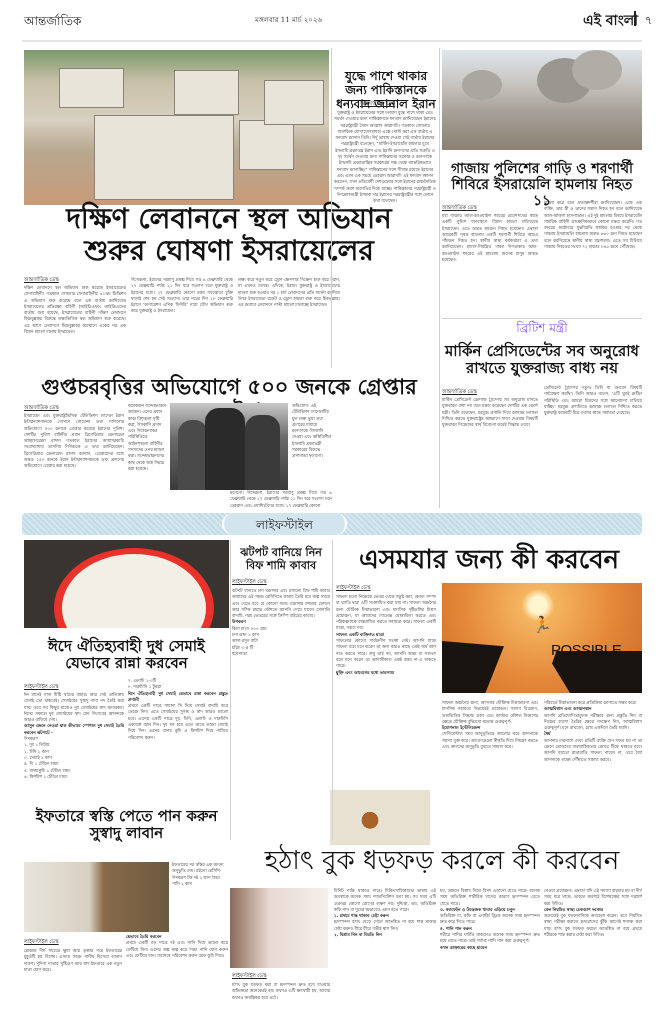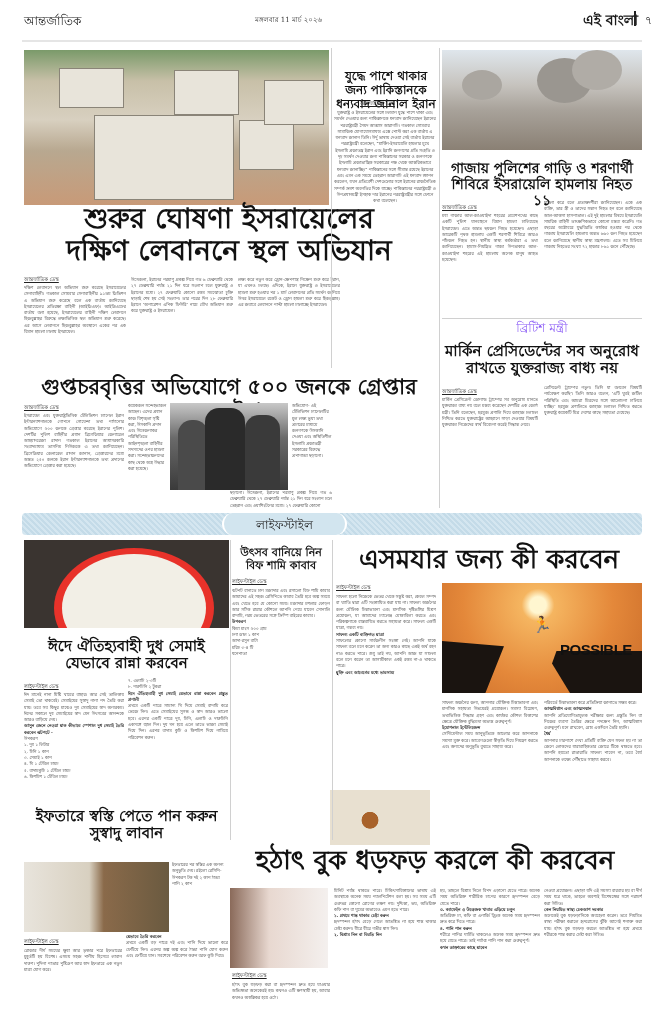--- a/index.html
+++ b/index.html
@@ -26,39 +26,39 @@
   .img-arrest .person { position:absolute; bottom:0; background:#2a2a2a; border-radius:14px 14px 0 0; }
   .img-milk { left: 24px; top: 540px; width: 205px; height: 88px; background:#3a3430; }
   .img-milk .bowl { position:absolute; left:30px; top:8px; width:160px; height:120px; border-radius:50%; background:#e8322a; }
   .img-milk .bowl-in { position:absolute; left:38px; top:14px; width:144px; height:108px; border-radius:50%; background:#f2efe6; }
   .img-kebab { left: 330px; top: 790px; width: 100px; height: 55px;
     background: radial-gradient(circle at 40% 55%,#a8622a 0 12%,#e8e0d0 13% 100%); }
   .img-possible { left: 442px; top: 583px; width: 200px; height: 110px;
     background: radial-gradient(circle at 48% 20%,#fff6d0 0 6%,#f5b560 12%,#e4883a 55%,#c86a28 100%); }
   .cliff-l { position:absolute; left:0; bottom:0; width:62px; height:52px; background:#1a1410; clip-path: polygon(0 0,100% 10%,90% 40%,70% 100%,0 100%); }
   .cliff-r { position:absolute; right:0; bottom:0; width:90px; height:42px; background:#1a1410; clip-path: polygon(5% 0,100% 0,100% 100%,20% 100%,0 30%); }
-  .possible-word { position:absolute; left:118px; top:58px; font-family:"Liberation Sans",sans-serif; font-weight:bold; font-size:15px; color:#111; letter-spacing:-0.5px; }
+  .possible-word { position:absolute; left:109px; top:58px; font-family:"Liberation Sans",sans-serif; font-weight:normal; font-size:15px; color:#111; letter-spacing:-0.5px; }
   .jumper { position:absolute; left:90px; top:32px; width:18px; height:18px; color:#111; font-size:16px; }
   .img-drink { left: 24px; top: 862px; width: 145px; height: 70px;
     background: linear-gradient(90deg,#e8e4dc 0%,#d8d0c0 45%,#8a6a4a 55%,#6a5a40 100%); }
   .img-chest { left: 230px; top: 888px; width: 98px; height: 80px;
     background: linear-gradient(90deg,#8a6a5a 0%,#e8d8d0 40%,#f4f0ee 100%); }
 
   .headline { position:absolute; font-family:"DejaVu Sans", sans-serif; color:#111; text-align:center; line-height:1.15; }
   .h-lebanon { left: 24px; top: 203px; width: 410px; font-size: 28px; font-weight: bold; }
   .h-pakistan { left: 334px; top: 52px; width: 104px; font-size: 12px; font-weight:bold;margin-top:18px; }
   .h-gaza { left: 442px; top: 160px; width: 200px; font-size: 14px; font-weight:bold; }
   .kicker-british { left: 442px; top: 322px; width: 200px; font-size: 12px; color:#8b5cf6; }
   .h-british { left: 442px; top: 343px; width: 200px; font-size: 15px; font-weight:bold; }
   .h-spy { left: 24px; top: 375px; width: 410px; font-size: 21px; font-weight:bold; }
   .h-kabab { left: 232px; top: 547px; width: 98px; font-size: 11px; font-weight:bold; }
   .h-success { left: 336px; top: 545px; width: 306px; font-size: 26px; font-weight:bold; }
   .h-shemai { left: 24px; top: 638px; width: 205px; font-size: 15px; font-weight:bold; }
   .h-iftar { left: 24px; top: 808px; width: 205px; font-size: 15px; font-weight:bold; }
-  .h-heart { left: 230px; top: 846px; width: 410px; font-size: 26px; font-weight:bold; }
+  .h-heart { left: 237px; top: 846px; width: 410px; font-size: 26px; font-weight:normal; }
 
   .byline { position:absolute; font-size:5px; text-decoration: underline; color:#222; font-family:"DejaVu Sans", sans-serif; }
 
   .col { position:absolute; font-size:4.2px; line-height:6.3px; color:#333; text-align: justify; overflow:hidden; font-family:"DejaVu Sans", sans-serif; }
   .col .t { display:block; }
   .col b { color:#111; }
 
   .banner { position:absolute; left:22px; top:513px; width:620px; height:22px;
     background: repeating-linear-gradient(45deg,#c4dbe8 0 2px,#d4e6f0 2px 4px); border-radius:4px; }
   .banner-pill { position:absolute; left:200px; top:0; width:125px; height:22px; background:#d2e5ef; border-radius: 12px; border-left:2px solid #fff; border-right:2px solid #fff; }
@@ -80,22 +80,22 @@
 <div class="topline"></div>
 
 <div class="img img-tanks">
   <div class="tank" style="left:70px;top:65px;width:140px;height:85px;"></div>
   <div class="tank" style="left:215px;top:70px;width:55px;height:50px;"></div>
   <div class="tank" style="left:35px;top:18px;width:65px;height:40px;"></div>
   <div class="tank" style="left:150px;top:20px;width:65px;height:45px;"></div>
   <div class="tank" style="left:240px;top:30px;width:60px;height:45px;"></div>
 </div>
 <div class="headline h-lebanon">
+  <div>দক্ষিণ লেবাননে স্থল অভিযান</div>
   <div>শুরুর ঘোষণা ইসরায়েলের</div>
-  <div>দক্ষিণ লেবাননে স্থল অভিযান</div>
 </div>
 <span class="byline" style="left:24px;top:276px;">আন্তর্জাতিক ডেস্ক</span>
 <div class="col" style="left:24px;top:285px;width:102px;height:84px;">দক্ষিণ লেবাননে স্থল অভিযান শুরু করেছে ইসরায়েলের সেনাবাহিনী। গতকাল সোমবার সেনাবাহিনীর ৯১তম ডিভিশন এ অভিযান শুরু করেছে বলে এক বার্তায় জানিয়েছে ইসরায়েলের প্রতিরক্ষা বাহিনী (আইডিএফ)। আইডিএফের বার্তায় বলা হয়েছে, ইসরায়েলের বাহিনী দক্ষিণ লেবাননে হিজবুল্লাহর বিরুদ্ধে লক্ষ্যভিত্তিক স্থল অভিযান শুরু করেছে। এর আগে লেবাননে হিজবুল্লাহর অবস্থানে একের পর এক বিমান হামলা চালায় ইসরায়েল।</div>
 <div class="col" style="left:131px;top:277px;width:102px;height:92px;">উত্তেজনা, ইরানের পরমাণু প্রকল্প নিয়ে গত ৬ ফেব্রুয়ারি থেকে ২৭ ফেব্রুয়ারি পর্যন্ত ২১ দিন ধরে সংলাপ চলে যুক্তরাষ্ট্র ও ইরানের মধ্যে। ২৭ ফেব্রুয়ারি কোনো রকম সমঝোতা চুক্তি ছাড়াই শেষ হয় সেই সংলাপ। তার পরের দিন ২৮ ফেব্রুয়ারি ইরানে ‘অপারেশন এপিক ফিউরি’ নামে যৌথ অভিযান শুরু করে যুক্তরাষ্ট্র ও ইসরায়েল।</div>
 <div class="col" style="left:238px;top:277px;width:102px;height:92px;">লক্ষ্য করে নতুন করে ড্রোন-ক্ষেপণাস্ত্র নিক্ষেপ শুরু করে ইরান, যা এখনও চলছে। এদিকে, ইরানে যুক্তরাষ্ট্র ও ইসরায়েলের হামলা শুরু হওয়ার পর ১ মার্চ লেবাননের প্রতি সমর্থন জানিয়ে উত্তর ইসরায়েলে রকেট ও ড্রোন হামলা শুরু করে হিজবুল্লাহ। এর জবাবে লেবাননে পাল্টা হামলা চালাচ্ছে ইসরায়েল।</div>
 
 <div class="headline h-pakistan">যুদ্ধে পাশে থাকার জন্য পাকিস্তানকে ধন্যবাদ জানাল ইরান</div>
 <span class="byline" style="left:360px;top:100px;">আন্তর্জাতিক ডেস্ক</span>
 <div class="col" style="left:334px;top:110px;width:102px;height:262px;text-align:center;">যুক্তরাষ্ট্র ও ইসরায়েলের সঙ্গে চলমান যুদ্ধে পাশে থাকা এবং সমর্থন দেওয়ার জন্য পাকিস্তানকে ধন্যবাদ জানিয়েছেন ইরানের পররাষ্ট্রমন্ত্রী সৈয়দ আব্বাস আরাগচি। গতকাল সোমবার সামাজিক যোগাযোগমাধ্যম এক্সে পোস্ট করা এক বার্তায় এ ধন্যবাদ জানান তিনি। উর্দু ভাষায় দেওয়া সেই বার্তায় ইরানের পররাষ্ট্রমন্ত্রী বলেছেন, “মার্কিন-ইসরায়েলি হামলার মুখে ইসলামি প্রজাতন্ত্র ইরান এবং ইরানি জনগণের প্রতি সংহতি ও দৃঢ় সমর্থন দেওয়ার জন্য পাকিস্তানের সরকার ও জনগণকে ইসলামি প্রজাতান্ত্রিক সরকারের পক্ষ থেকে আন্তরিকভাবে ধন্যবাদ জানাচ্ছি।” পাকিস্তানের সঙ্গে সীমান্ত রয়েছে ইরানের এবং এমন এক সময়ে তেহরান আরাগচি এই ধন্যবাদ জ্ঞাপন করলেন, যখন প্রতিবেশী দেশগুলোর সঙ্গে ইরানের রাজনৈতিক সম্পর্ক ক্রমশ অবনতির দিকে যাচ্ছে। পাকিস্তানের পররাষ্ট্রমন্ত্রী ও উপপ্রধানমন্ত্রী ইসহাক দার ইরানের পররাষ্ট্রমন্ত্রীর সঙ্গে ফোনে কথা বলেছেন।</div>
 
@@ -159,21 +159,21 @@
 <div class="headline h-iftar">ইফতারে স্বস্তি পেতে পান করুন সুস্বাদু লাবান</div>
 <div class="img img-drink"></div>
 <div class="col" style="left:172px;top:862px;width:56px;height:70px;text-align:left;">ইফতারের পর স্বস্তির এক অনন্য অনুভূতি দেয়। রইলো রেসিপি- উপকরণ টক দই ২ কাপ ঠান্ডা পানি ২ কাপ</div>
 <span class="byline" style="left:24px;top:938px;">লাইফস্টাইল ডেস্ক</span>
 <div class="col" style="left:24px;top:948px;width:98px;height:54px;">রোজার দীর্ঘ সময়ের ক্ষুধা আর তৃষ্ণার পরে ইফতারের মুহূর্তটি হয় বিশেষ। এসময় সহজ পানীয় হিসেবে লাবান দারুণ। পুদিনা পাতার পুষ্টিগুণ আর স্বাদ ইফতারে এক নতুন মাত্রা যোগ করে।</div>
 <div class="col" style="left:126px;top:934px;width:102px;height:68px;">
   <b class="t">যেভাবে তৈরি করবেন</b>
   <span class="t">প্রথমে একটি বড় পাত্রে দই এবং পানি দিয়ে ভালো করে ফেটিয়ে নিন। এরপর অল্প অল্প করে ঠান্ডা পানি যোগ করুন এবং ফেটিয়ে যান। সবশেষে পরিবেশন করুন বরফ কুচি দিয়ে।</span>
 </div>
 
-<div class="headline h-kabab">উৎসব বানিয়ে নিন বিফ শামি কাবাব</div>
+<div class="headline h-kabab">ঝটপট বানিয়ে নিন বিফ শামি কাবাব</div>
 <span class="byline" style="left:232px;top:578px;">লাইফস্টাইল ডেস্ক</span>
 <div class="col" style="left:232px;top:588px;width:98px;height:198px;">
   <span class="t">ঝটপট বানাতে চান মজাদার এবং রসালো বিফ শামি কাবাব আমাদের এই সহজ রেসিপিতে কাবাব তৈরি হবে অল্প সময়ে এবং খেতে হবে যে কোনো সময়। মজাদার মশলার ফোড়ন আর সঠিক রান্নার কৌশলে আপনি পেয়ে যাবেন সোনালি বাদামি, নরম ভেতরের সঙ্গে ক্রিস্পি বাইরের কাবাব।</span>
   <b class="t">উপকরণ</b>
   <span class="t">কিমা মাংস ৫০০ গ্রাম</span>
   <span class="t">চনা ডাল ১ কাপ</span>
   <span class="t">আদা-রসুন বাটা</span>
   <span class="t">মরিচ ৩-৪ টি</span>
   <span class="t">ধনেপাতা</span>
 </div>

